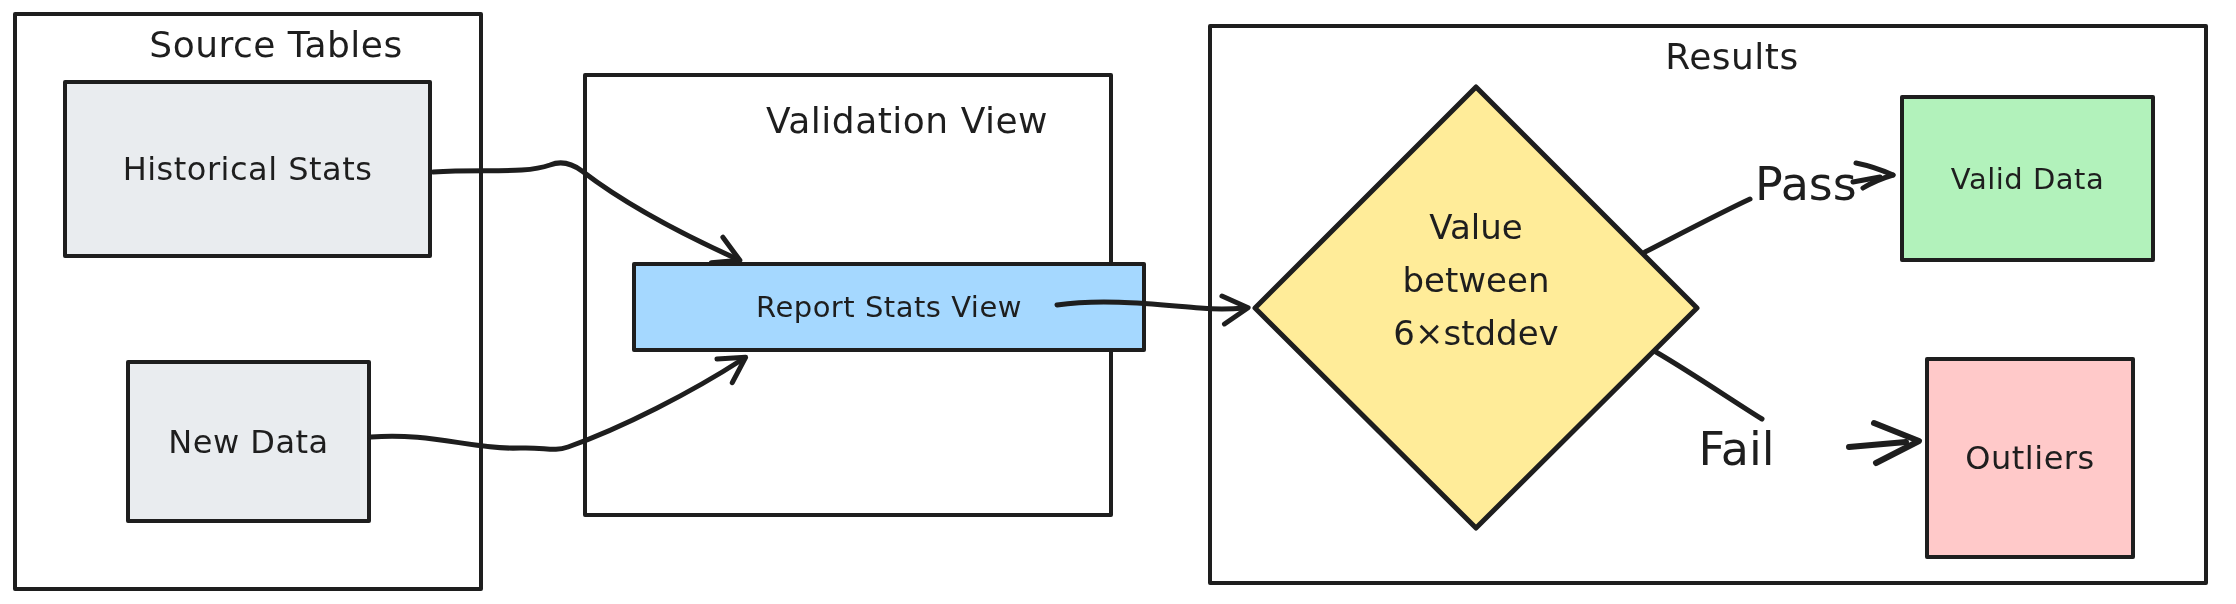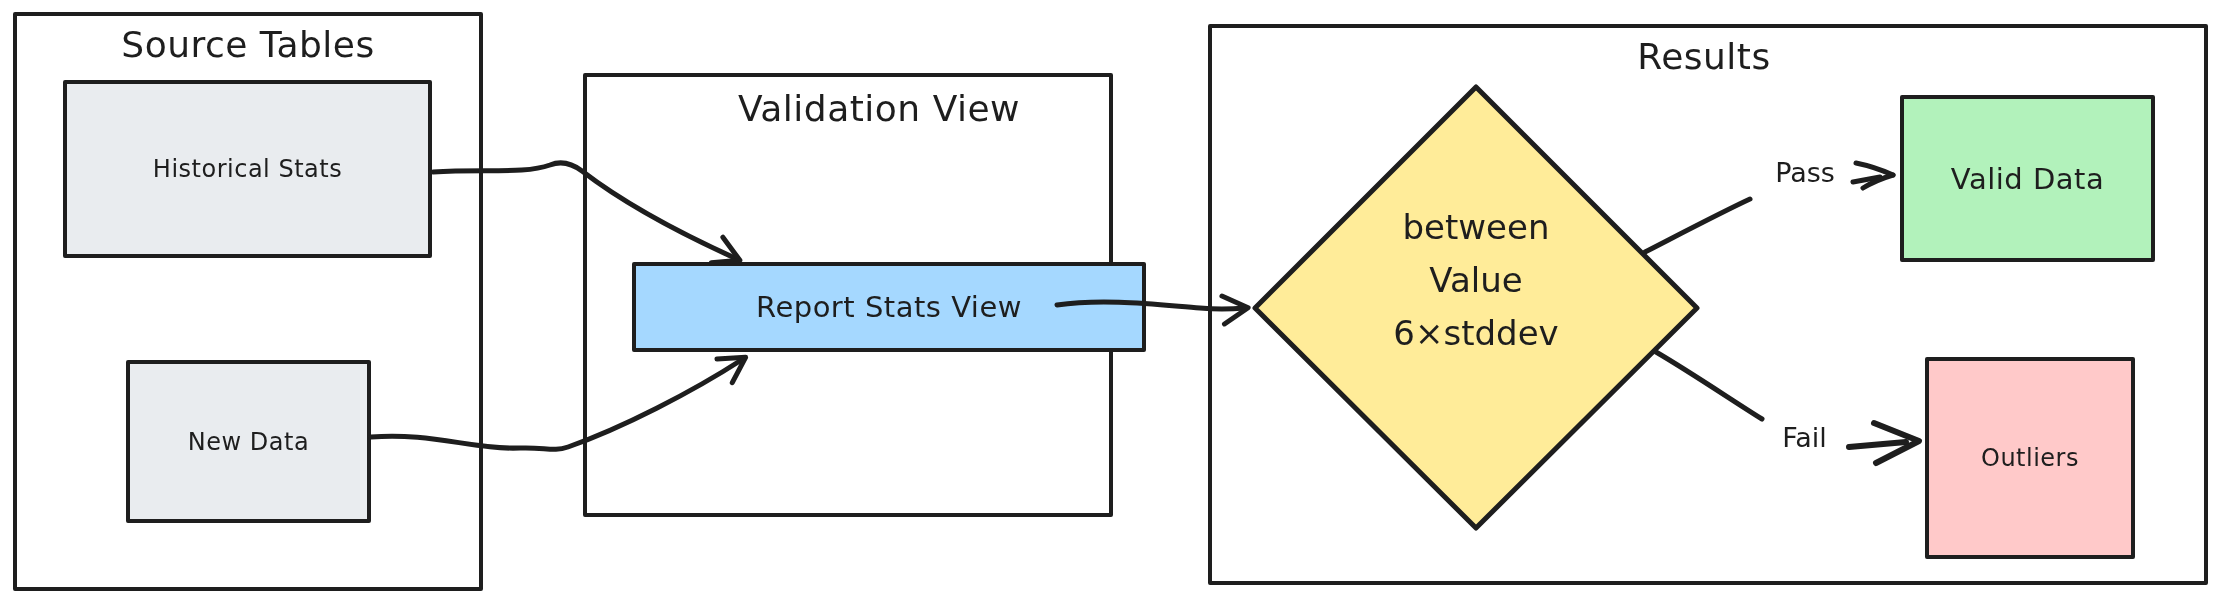--- a/index.html
+++ b/index.html
@@ -20,33 +20,34 @@
     z-index:1;
   }
   .container-title{
     position:absolute;
     left:0;right:0;
     text-align:center;
     font-size:36px;
     font-weight:500;
     letter-spacing:0.5px;
     z-index:4;
+    padding-left:28px;
   }
   .node-box{
     position:absolute;
     border:4px solid #1e1e1e;
     border-radius:2px;
     box-sizing:border-box;
     display:flex;
     align-items:center;
     justify-content:center;
     z-index:2;
   }
   .node-label{
-    font-size:24px;
+    font-size:32px;
     font-weight:500;
     letter-spacing:0.5px;
     white-space:nowrap;
   }
   .node-label.lg{font-size:29px;}
   .edge-layer{
     position:absolute;
     left:0;top:0;
     z-index:3;
     pointer-events:none;
@@ -57,36 +58,36 @@
     width:300px;
     text-align:center;
     font-size:34px;
     font-weight:500;
     line-height:53px;
     z-index:4;
   }
   .edge-label{
     position:absolute;
     text-align:center;
-    font-size:27px;
+    font-size:46px;
     font-weight:500;
     z-index:4;
     white-space:nowrap;
   }
 </style>
 </head>
 <body>
 
 <div class="canvas">
 
   <div class="container-frame" style="left:13px;top:12px;width:470px;height:579px;"></div>
   <div class="container-title" style="left:13px;top:24px;width:470px;">Source Tables</div>
 
   <div class="container-frame" style="left:583px;top:73px;width:530px;height:444px;"></div>
-  <div class="container-title" style="left:583px;top:88px;width:592px;">Validation View</div>
+  <div class="container-title" style="left:583px;top:100px;width:592px;">Validation View</div>
 
   <div class="container-frame" style="left:1208px;top:24px;width:1000px;height:561px;"></div>
   <div class="container-title" style="left:1152px;top:36px;width:1104px;">Results</div>
 
   <div class="node-box" style="left: 63px; top: 80px; width: 369px; height: 178px; background-color: rgb(233, 236, 239);">
     <span class="node-label">Historical Stats</span>
   </div>
 
   <div class="node-box" style="left: 126px; top: 360px; width: 245px; height: 163px; background-color: rgb(233, 236, 239);">
     <span class="node-label">New Data</span>
@@ -129,21 +130,21 @@
 
     <path d="M 1656 352 C 1692 373 1736 403 1762 419" fill="none" stroke="#1e1e1e" stroke-width="5" stroke-linecap="round"></path>
 
     <g>
       <path d="M 1849 447 L 1906 442" fill="none" stroke="#1e1e1e" stroke-width="6" stroke-linecap="round"></path>
       <path d="M 1874 423 L 1919 441 L 1876 463" fill="none" stroke="#1e1e1e" stroke-width="6" stroke-linecap="round" stroke-linejoin="round"></path>
     </g>
   </svg>
 
   <div class="diamond-text">
+    <div>Value</div>
     <div>between</div>
-    <div>Value</div>
     <div>6×stddev</div>
   </div>
 
   <div class="edge-label" style="left:1755px;top:157px;width:100px;">Pass</div>
-  <div class="edge-label" style="left:1762px;top:422px;width:85px;">Fail</div>
+  <div class="edge-label" style="left:1694px;top:422px;width:85px;">Fail</div>
 
 </div>
 
 </body></html>

